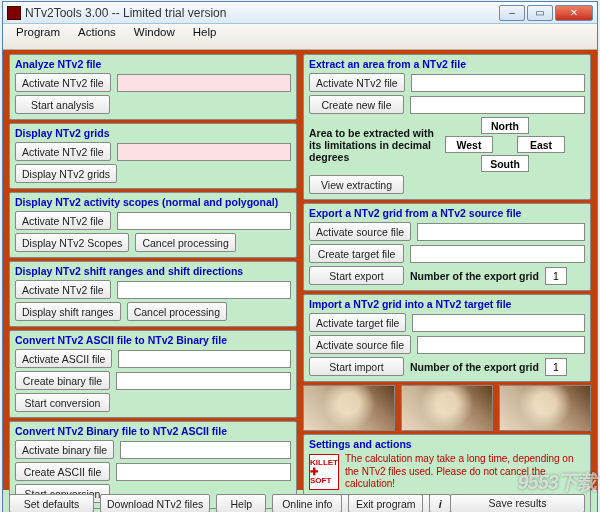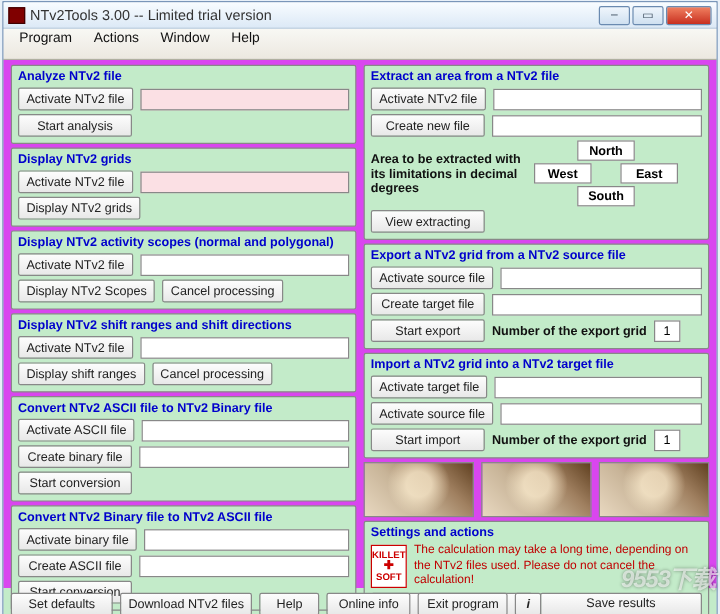--- a/index.html
+++ b/index.html
@@ -52,21 +52,21 @@
     height: 26px;
     background: linear-gradient(#f8f8f4,#ece8e0);
     border-bottom: 1px solid #b0b0a0;
     display:flex;
     padding: 0 4px;
     font-size: 11.5px;
     color:#111;
   }
   .menubar span { padding: 2px 9px; cursor:pointer; }
   .content {
-    background: #d946ef;
+    background: #c2410c;
     padding: 4px 6px 2px 6px;
     display:flex;
     gap:6px;
     height: 440px;
   }
   .col { flex:1; display:flex; flex-direction:column; gap:3px; }
   .group {
     border:1px solid #888;
     border-radius:2px;
     padding: 3px 5px 5px 5px;
@@ -132,21 +132,21 @@
     content:""; position:absolute; inset:0;
     background:radial-gradient(circle at 50% 40%,rgba(255,240,210,.7) 20%,transparent 50%);
   }
   .logo {
     width:44px; height:36px;
     background:#fff;
     border:1px solid #c00;
     color:#c00;
     font-size:8px; font-weight:bold;
     display:flex; flex-direction:column;
-    align-items:center; justify-content:center;
+    align-items:flex-start; justify-content:center;
     line-height:1;
   }
   .warn { color:#c00000; font-weight:normal; font-size:10px; line-height:1.25;}
   .bottom-bar {
     display:flex; gap:6px;
     padding:4px 6px 4px 6px;
     background:#c3ebc9;
     flex-wrap:wrap;
   }
   .bottom-bar .btn { min-width:85px; }

